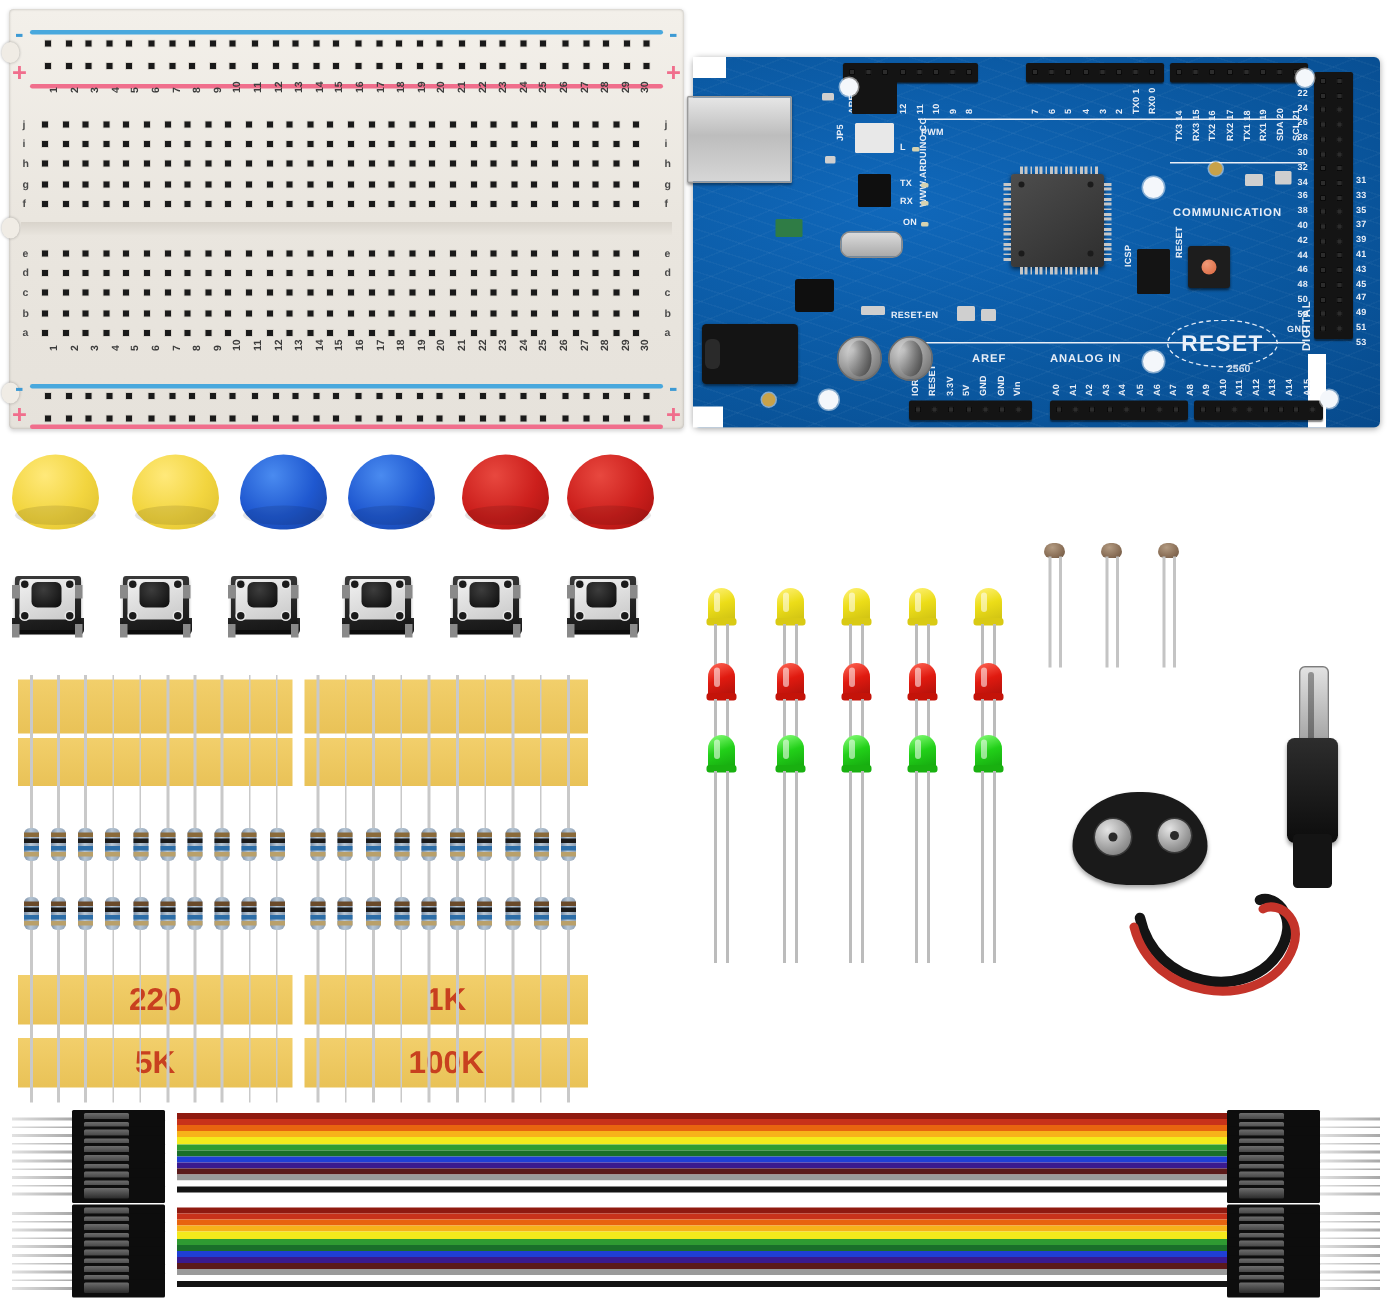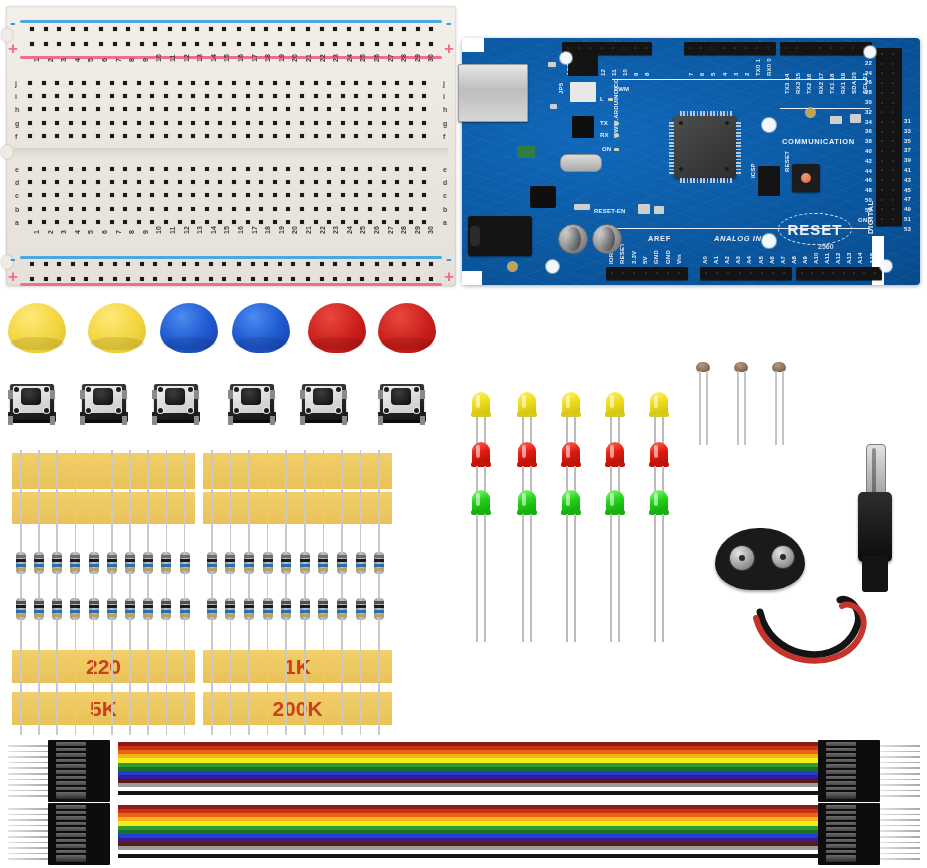--- a/index.html
+++ b/index.html
@@ -901,21 +901,21 @@
       <div class="sk rot" style="left: 351px; top: 226px;">A10</div>
       <div class="sk rot" style="left: 362.1px; top: 226px;">A11</div>
       <div class="sk rot" style="left: 373.2px; top: 226px;">A12</div>
       <div class="sk rot" style="left: 384.3px; top: 226px;">A13</div>
       <div class="sk rot" style="left: 395.4px; top: 226px;">A14</div>
       <div class="sk rot" style="left: 406.5px; top: 226px;">A15</div>
     </div>
 
   <div class="sk big" style="left:320px;top:60px;margin-top:39px;">COMMUNICATION</div>
   <div class="sk big" style="left:186px;top:196px;">AREF</div>
-  <div class="sk big" style="left:252px;top:196px;font-style:italic;">ANALOG IN</div>
+  <div class="sk big" style="left:238px;top:196px;">ANALOG IN</div>
   <div class="sk big rot" style="left:404px;top:196px;">DIGITAL</div>
   <div class="sk" style="left:152px;top:48px;">PWM</div>
   <div class="sk rot" style="left:288px;top:140px;">ICSP</div>
   <div class="sk rot" style="left:96px;top:56px;">JP5</div>
   <div class="sk rot" style="left:322px;top:134px;">RESET</div>
   <div class="sk" style="left:132px;top:170px;">RESET-EN</div>
   <div class="sk rot" style="left:151px;top:100px;">WWW.ARDUINO.CC</div>
 
   <div class="whiteline" style="left:150px;top:41px;width:255px;"></div>
   <div class="whiteline" style="left:318px;top:70px;width:90px;"></div>
@@ -1142,21 +1142,21 @@
   <div class="tape" style="left:12px;top:650px;width:183px;height:33px;">
     <span>220</span>
   </div>
   <div class="tape" style="left:203px;top:650px;width:189px;height:33px;">
     <span>1K</span>
   </div>
   <div class="tape" style="left:12px;top:692px;width:183px;height:33px;">
     <span>5K</span>
   </div>
   <div class="tape" style="left:203px;top:692px;width:189px;height:33px;">
-    <span>200K</span>
+    <span>100K</span>
   </div>
   <div id="resistor-bodies">
       <div class="abs rwire" style="left: 20px; top: 450px; height: 285px;"></div>
       <div class="abs res" style="left: 15.8px; top: 552px;">
         <div class="bd"></div>
         <div class="bnd" style="top: 3px; background: rgb(138, 106, 58);"></div>
         <div class="bnd" style="top: 7.4px; background: rgb(27, 27, 27);"></div>
         <div class="bnd" style="top: 11.8px; background: rgb(45, 110, 168);"></div>
         <div class="bnd" style="top: 16.2px; background: rgb(185, 160, 106);"></div>
       </div>

